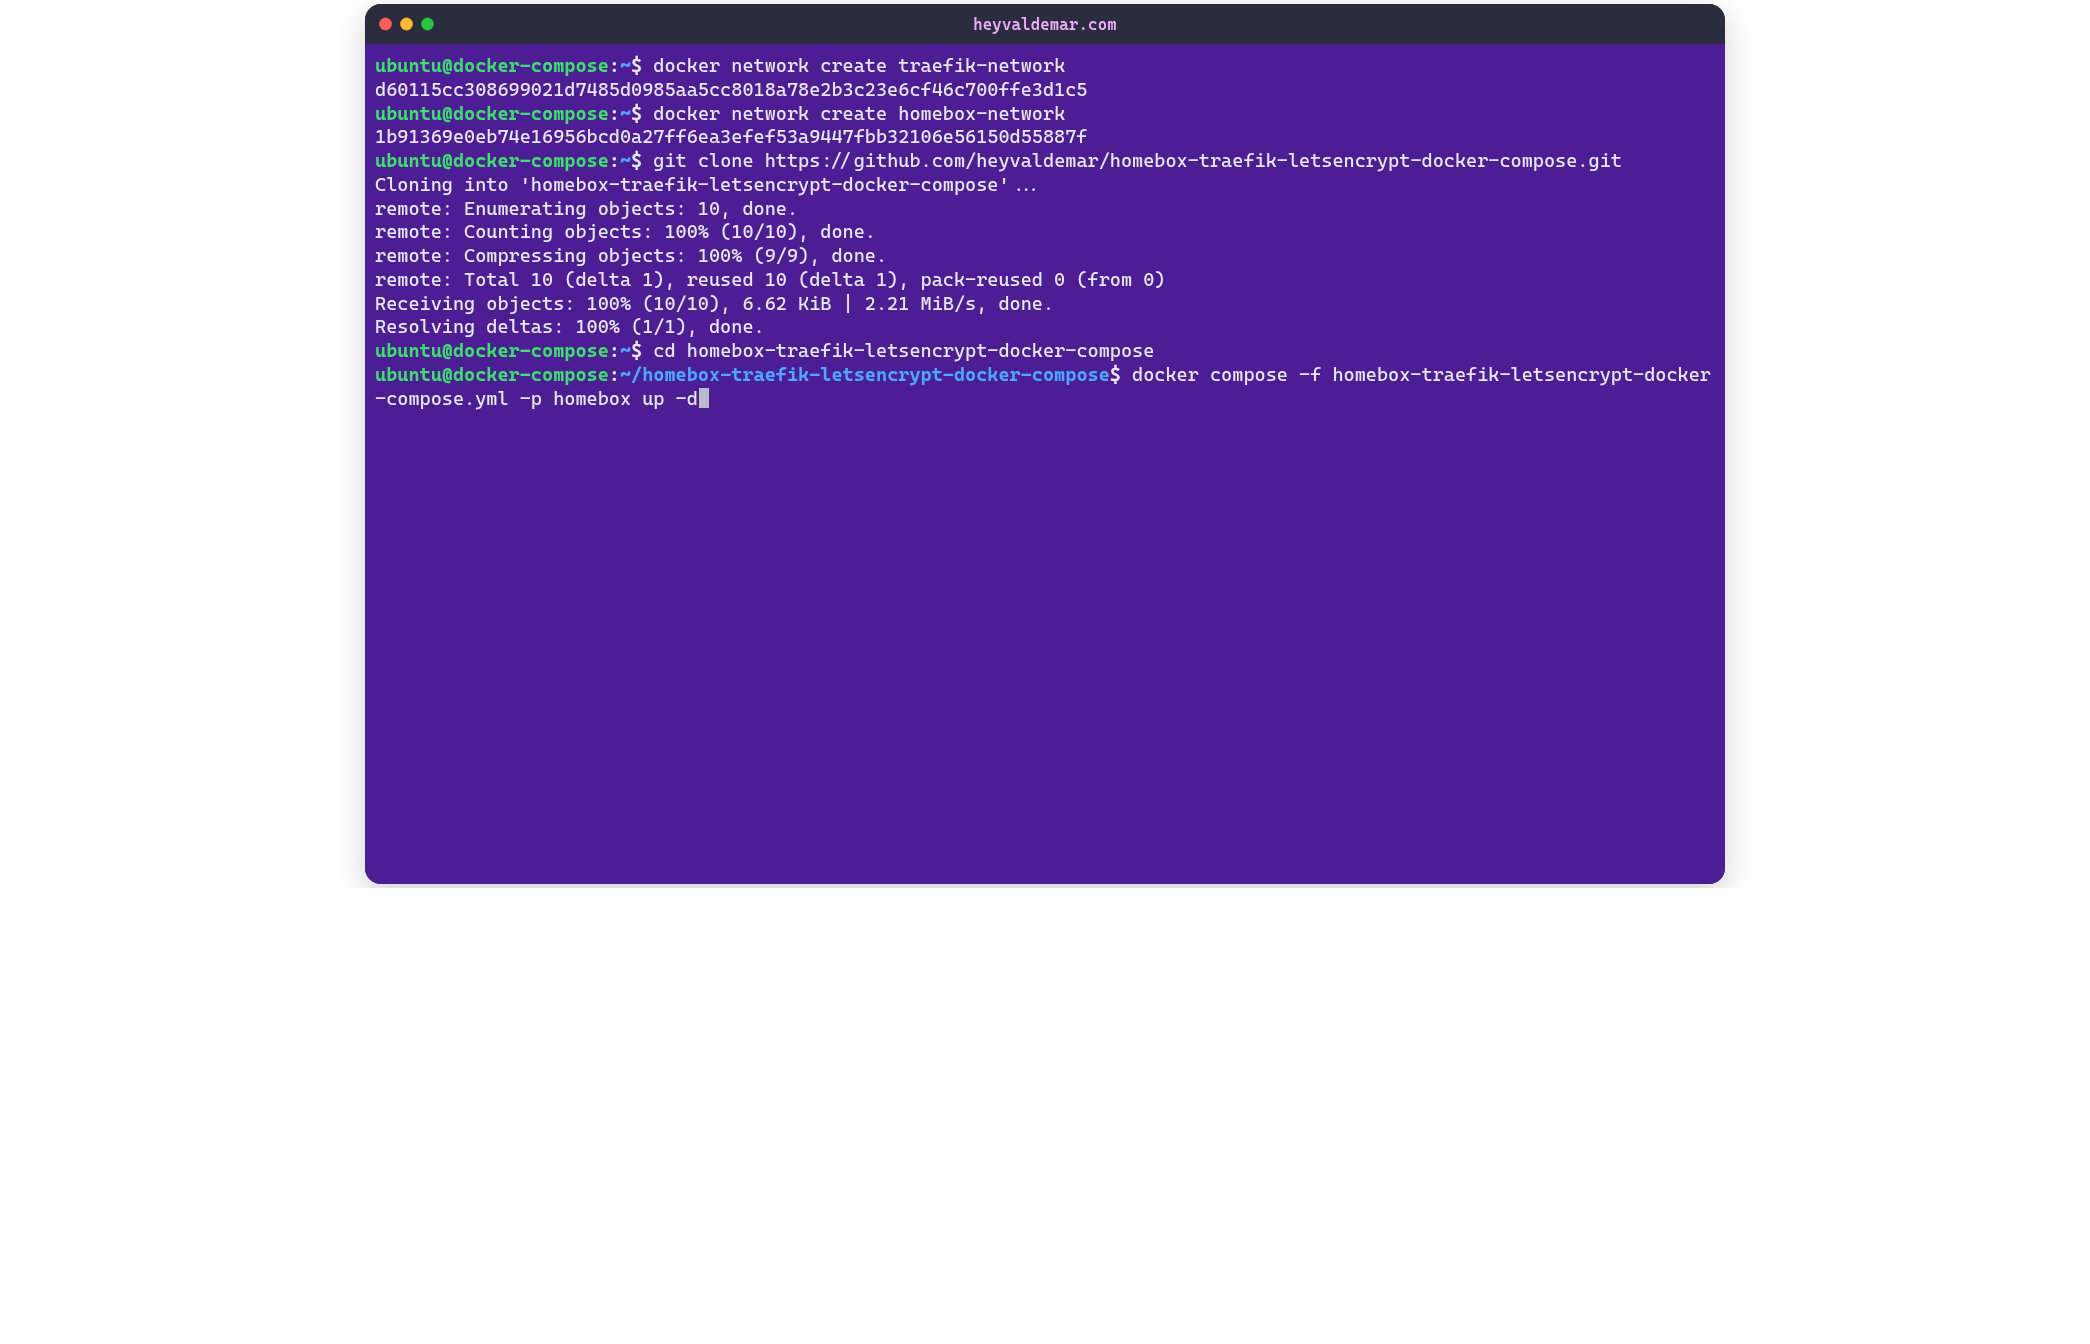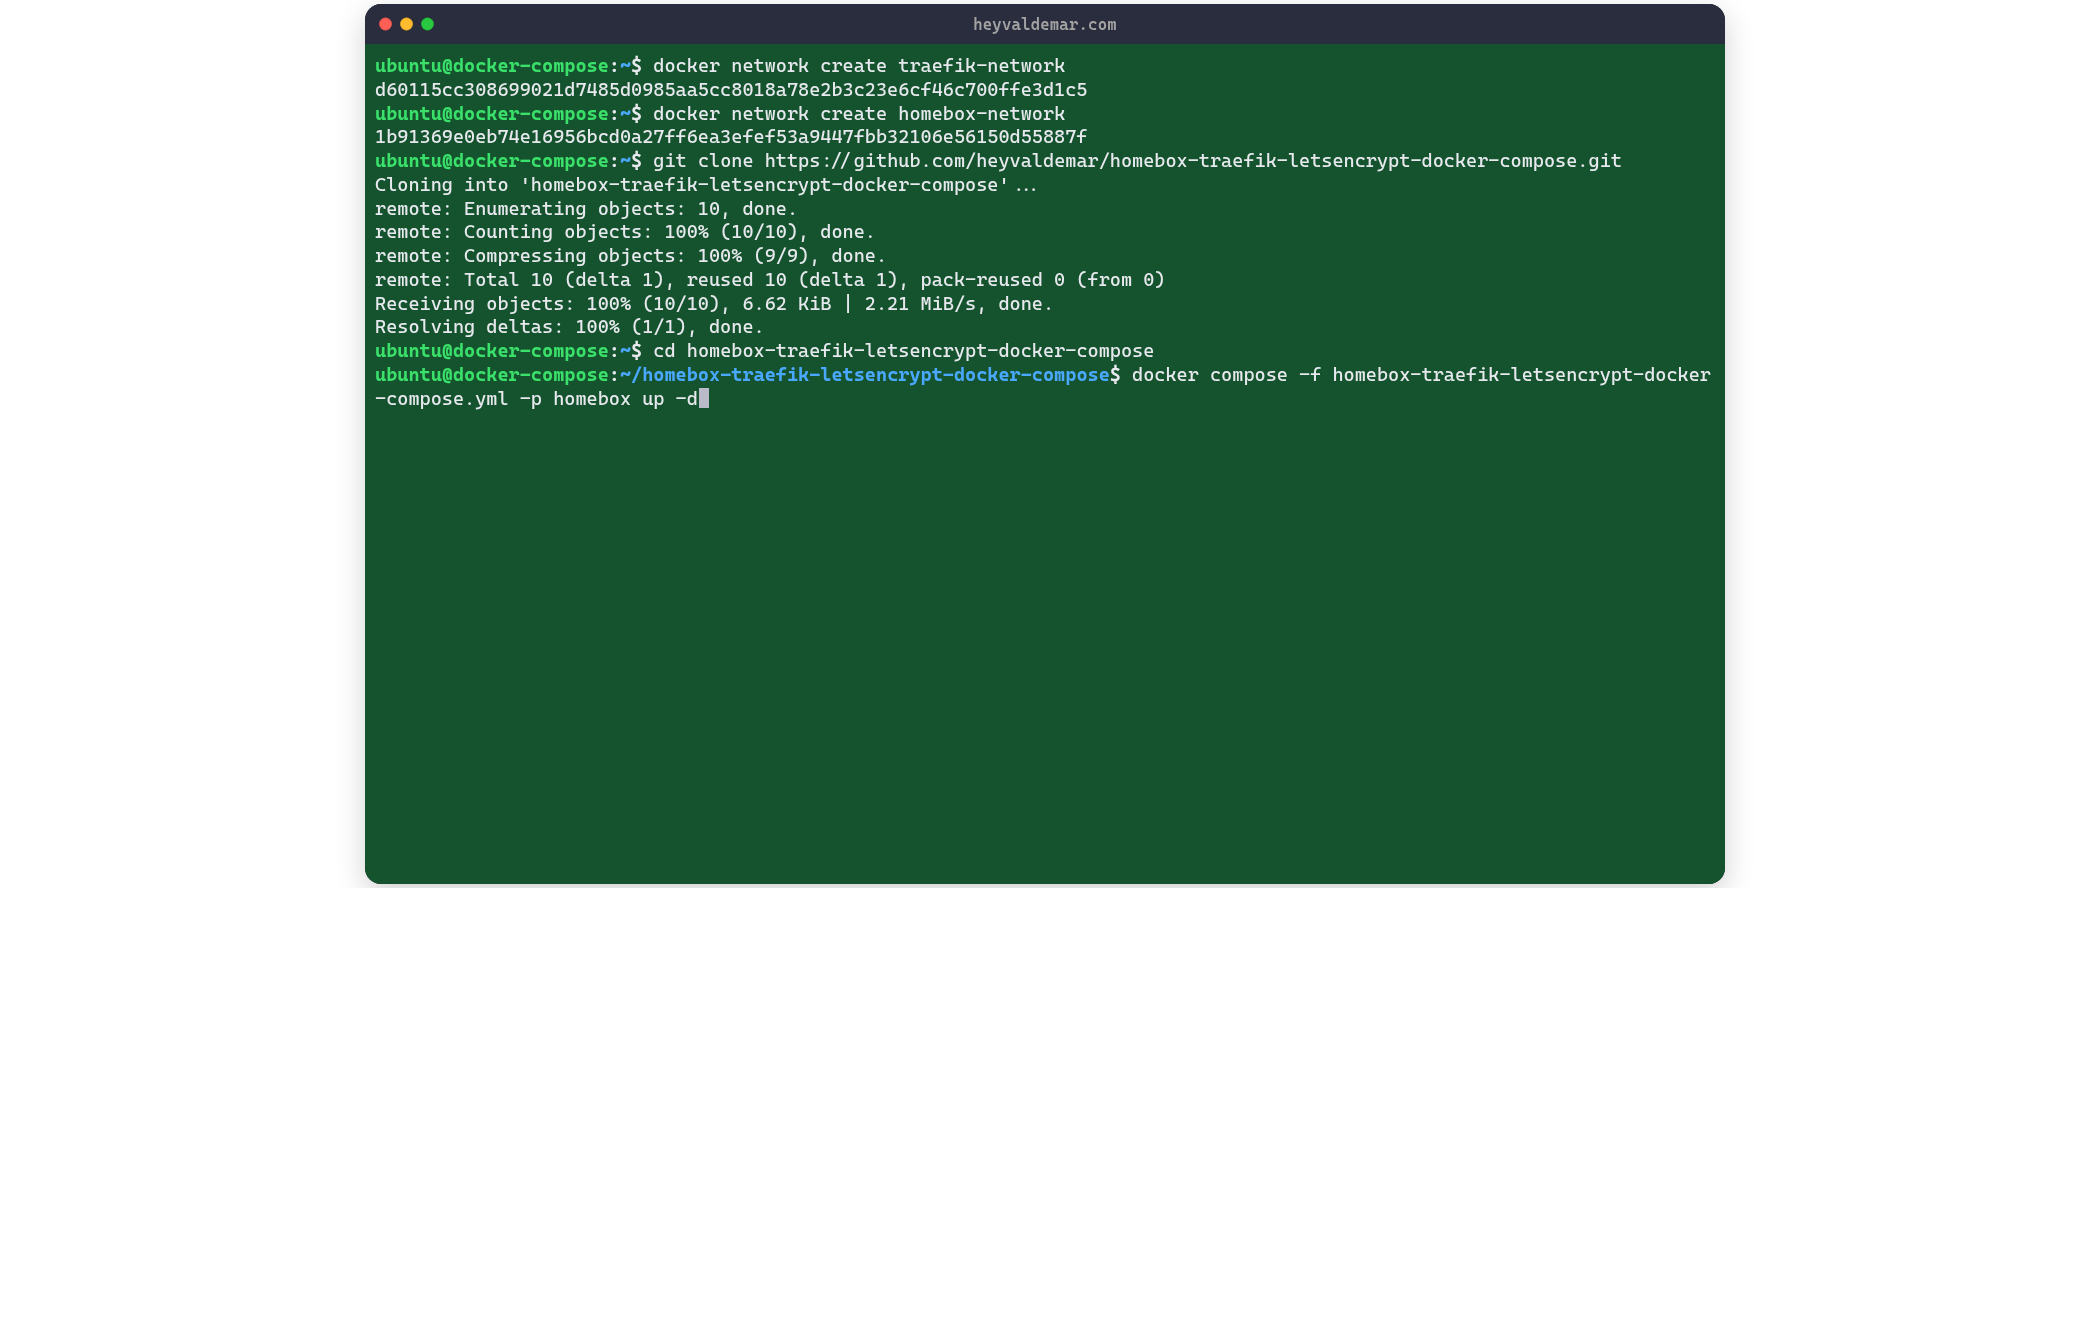--- a/index.html
+++ b/index.html
@@ -36,32 +36,32 @@
   }
   .dot {
     width: 13px; height: 13px; border-radius: 50%;
     box-shadow: inset 0 0 0 .5px rgba(0,0,0,.25);
   }
   .close { background: #ff5f57; }
   .min   { background: #febc2e; }
   .zoom  { background: #28c840; }
   .title {
     margin: 0 auto;
-    color: #a3a3a3;
+    color: #f0abfc;
     font-size: 16px;
     font-weight: 600;
     letter-spacing: 0.2px;
   }
   .term {
     padding: 10px 10px 20px 10px;
     color: #e7e9ee;
     font-size: 19px;
     line-height: 1.25;
     min-height: 840px;
-    background: #14532d;
+    background: #4c1d95;
     white-space: pre-wrap;
     word-break: break-all;
   }
   .prompt-user { color: #3be06b; font-weight: 700; }
   .prompt-sep  { color: #e7e9ee; font-weight: 700; }
   .prompt-path { color: #4aa8ff; font-weight: 700; }
   .prompt-end  { color: #e7e9ee; font-weight: 700; }
   .cmd, .out { color: #e7e9ee; }
   .line { display: block; }
   .cursor {

